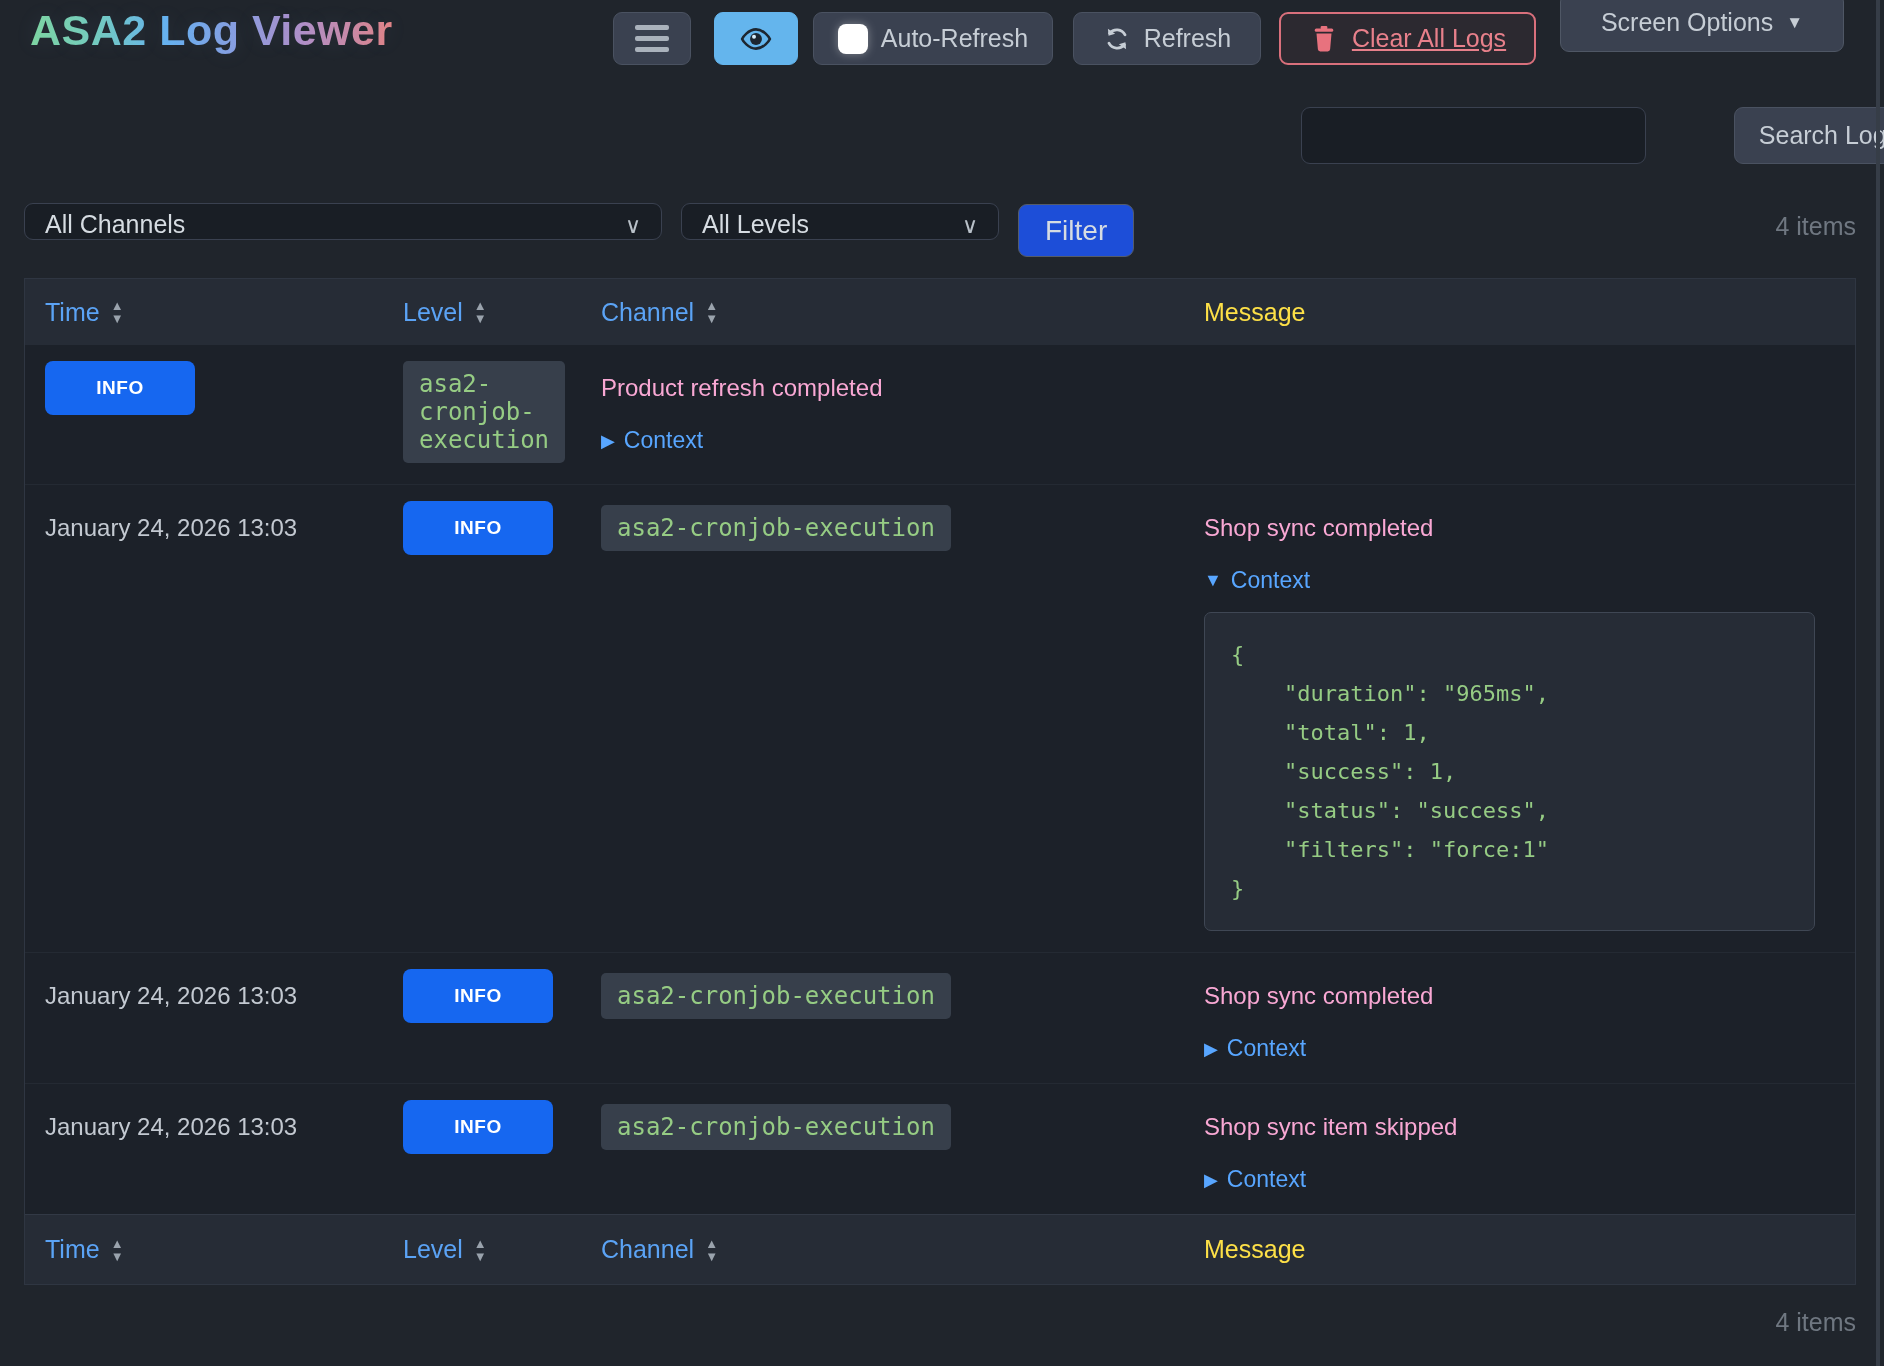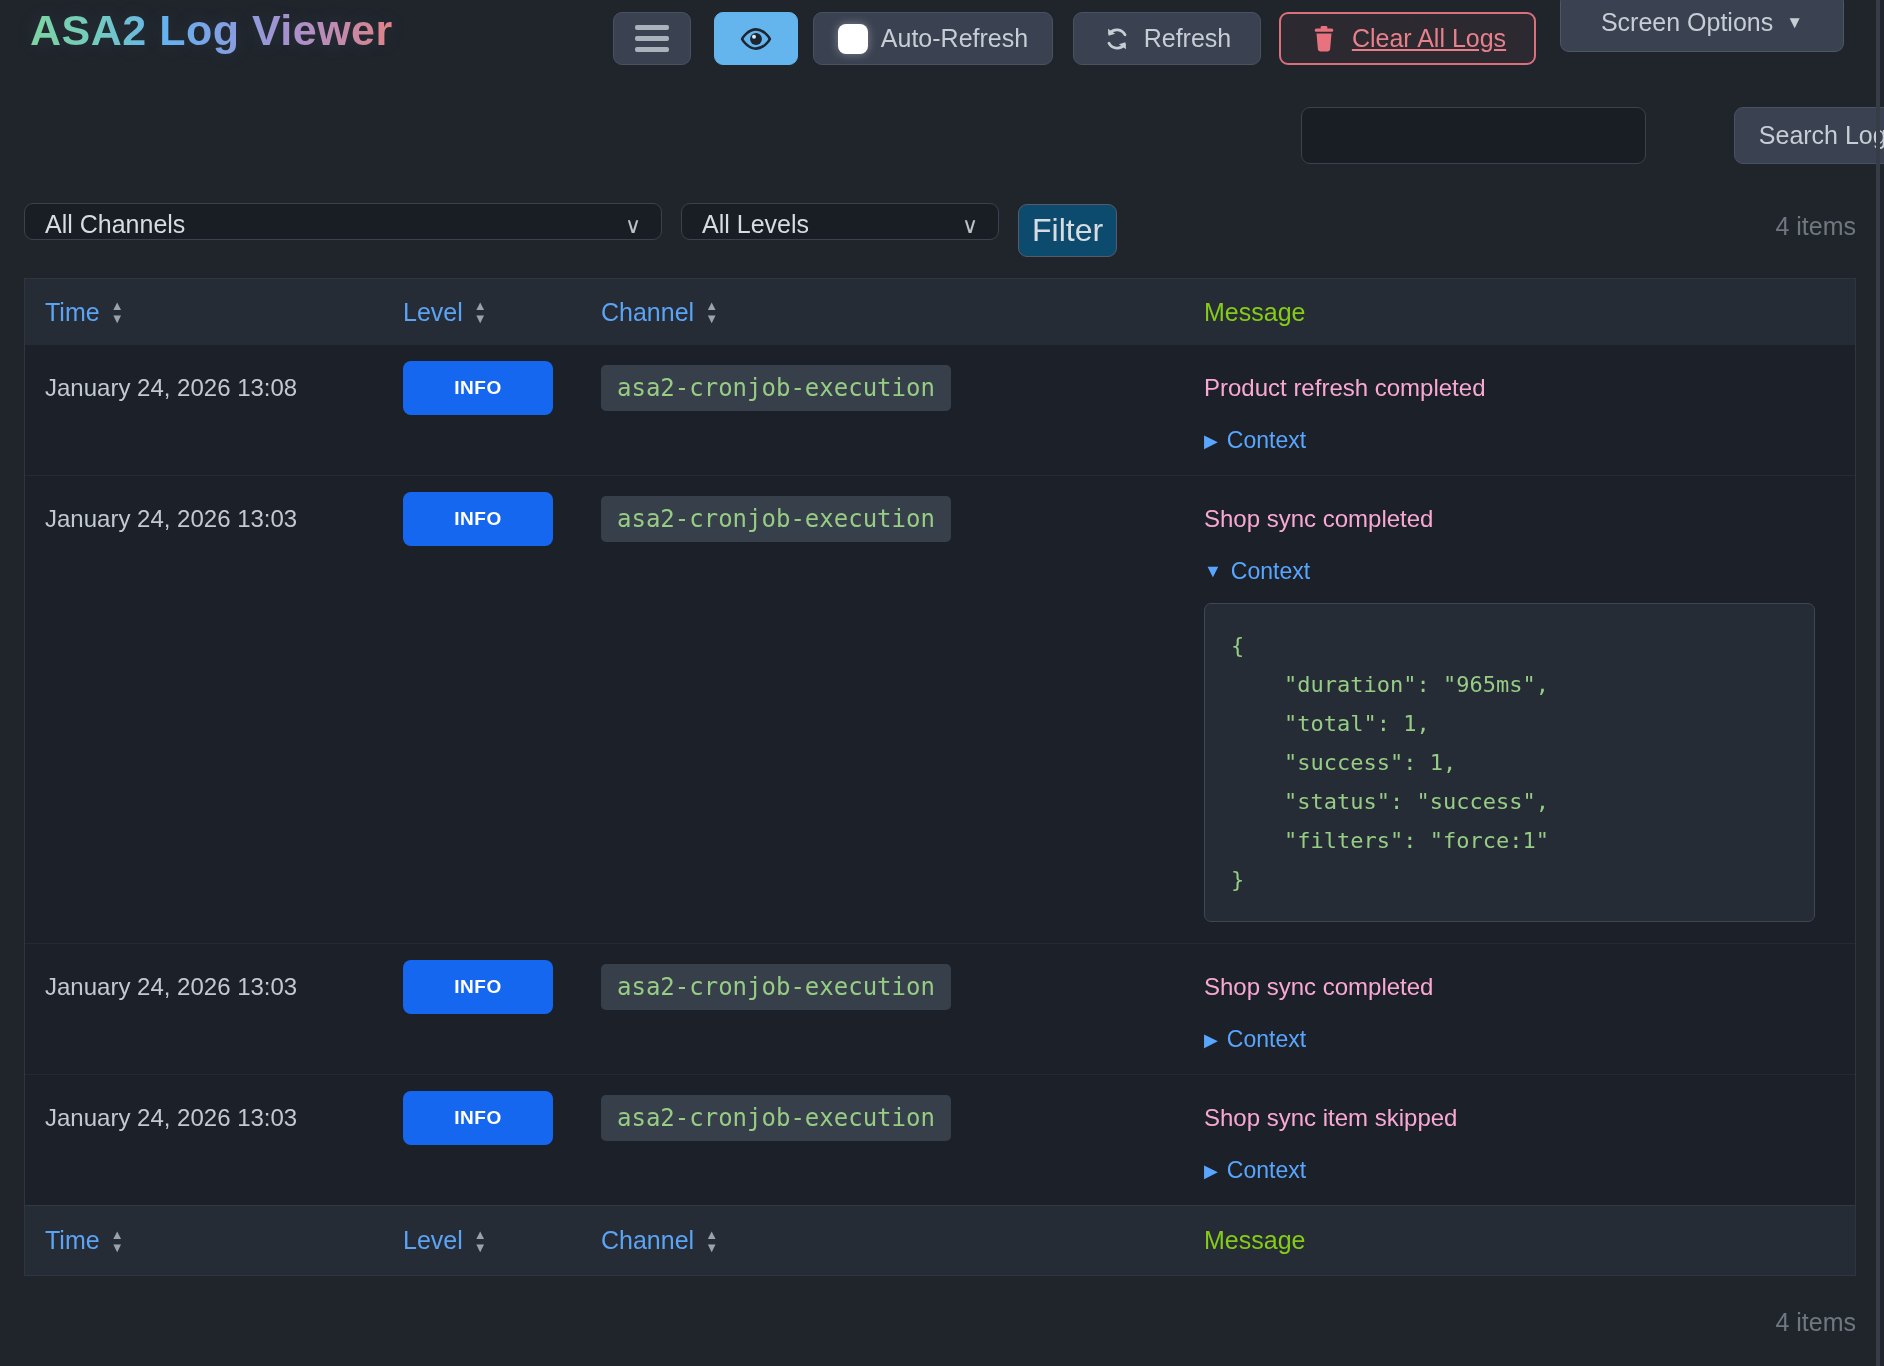--- a/index.html
+++ b/index.html
@@ -52,34 +52,34 @@
   .select {
     position:absolute; top:203px; height:37px;
     background:#191e25; border:1px solid #3a4150; border-radius:9px;
     display:flex; align-items:flex-end; justify-content:space-between;
     padding:0 20px; font-size:25px; color:#d6dce2; cursor:pointer;
   }
   #channel-select { left:24px; width:638px; }
   #level-select   { left:681px; width:318px; }
   .chev { color:#b9c1c9; font-size:22px; }
   #filter-btn {
-    position:absolute; left:1018px; top:204px; height:53px; padding:0 13px;
-    background:#0c4a6e; border:1px solid #545c6a; border-radius:9px;
-    color:#d6dce2; font-size:32px; cursor:pointer;
+    position:absolute; left:1018px; top:204px; height:53px; padding:0 26px;
+    background:#1d4ed8; border:1px solid #545c6a; border-radius:9px;
+    color:#d6dce2; font-size:28px; cursor:pointer;
   }
   .items-count { position:absolute; right:28px; top:212px; font-size:25px; color:#6f7781; }
   
   .log-table {
     position:absolute; left:24px; top:278px; width:1832px;
     border:1px solid #2f3642; background:#1c2129;
   }
   .lt-grid { display:grid; grid-template-columns:358px 198px 603px 1fr; }
   .thead { background:#262c36; height:66px; }
   .thead .cell { display:flex; align-items:center; gap:11px; padding:0 20px; font-size:25px; font-weight:500; color:#5ba3f5; }
-  .thead .cell.msg { color:#84cc16;text-align:center; }
+  .thead .cell.msg { color:#fde047;text-align:center; }
   .tfoot { border-top:1px solid #323945; height:70px; }
   .sort { display:flex; flex-direction:column; gap:2px; }
   .sort i { font-style:normal; font-size:13px; line-height:11px; color:#9aa3ad; }
   .log-row { padding:16px 0 21px; }
   .log-row + .log-row { border-top:1px solid #242a33; }
   .cell { padding:0 20px; }
   .row-line { min-height:54px; display:flex; align-items:center; }
   .log-time { font-size:24px; color:#c3c9d1; }
   .level-badge {
     width:150px; height:54px; background:#1667f0; border-radius:8px;
@@ -205,25 +205,20 @@
     </div>
     <div class="cell msg">
       <span>Message</span>
     </div>
   </div>
 
   <div id="log-rows">
   <div class="log-row lt-grid">
     <div class="cell">
           <div class="row-line">
-            <span class="log-time">January 24, 2026 13:08</span>
-          </div>
-        </div>
-    <div class="cell">
-          <div class="row-line">
             <span class="level-badge">INFO</span>
           </div>
         </div>
     <div class="cell">
           <div class="row-line">
             <span class="channel-badge">asa2-cronjob-execution</span>
           </div>
         </div>
     <div class="cell">
       <div class="row-line">

